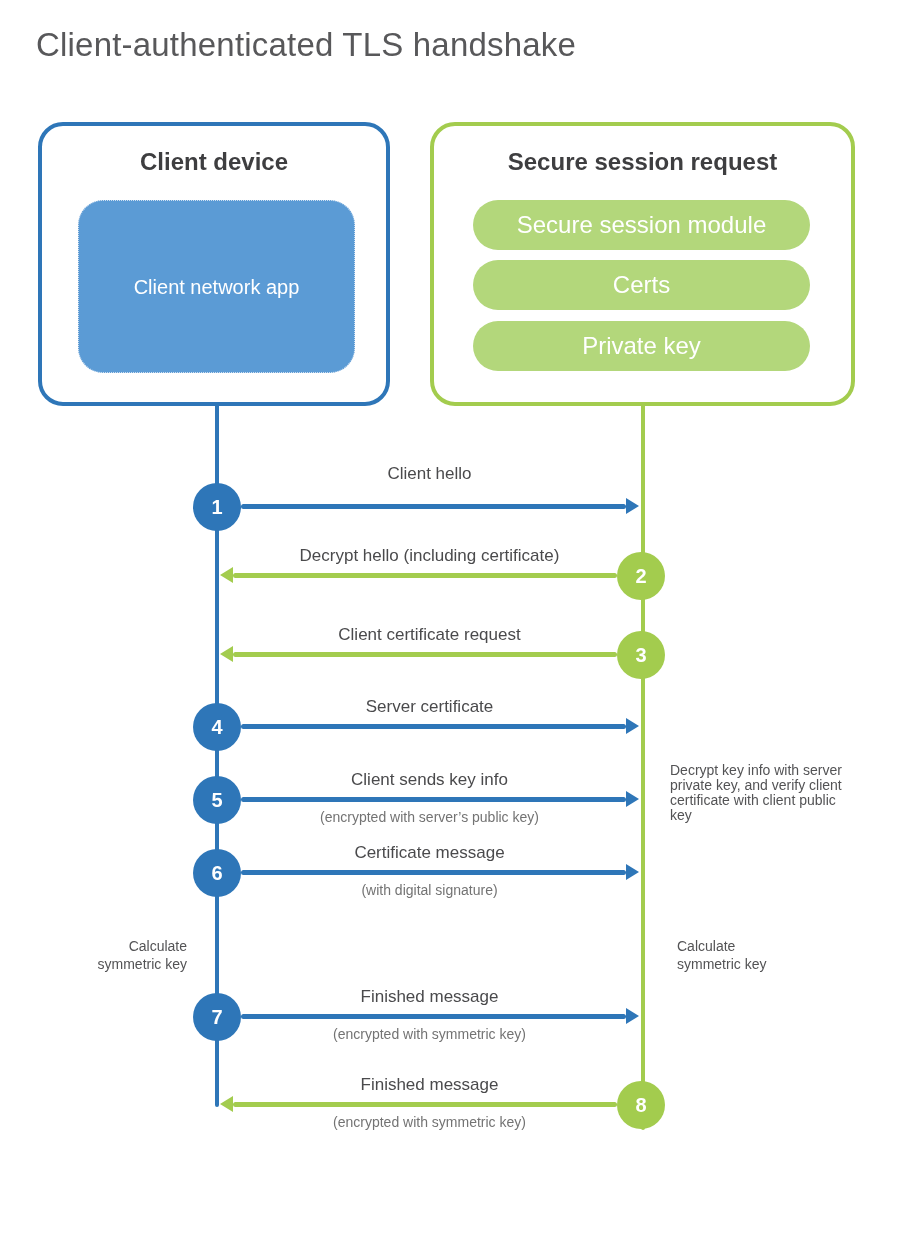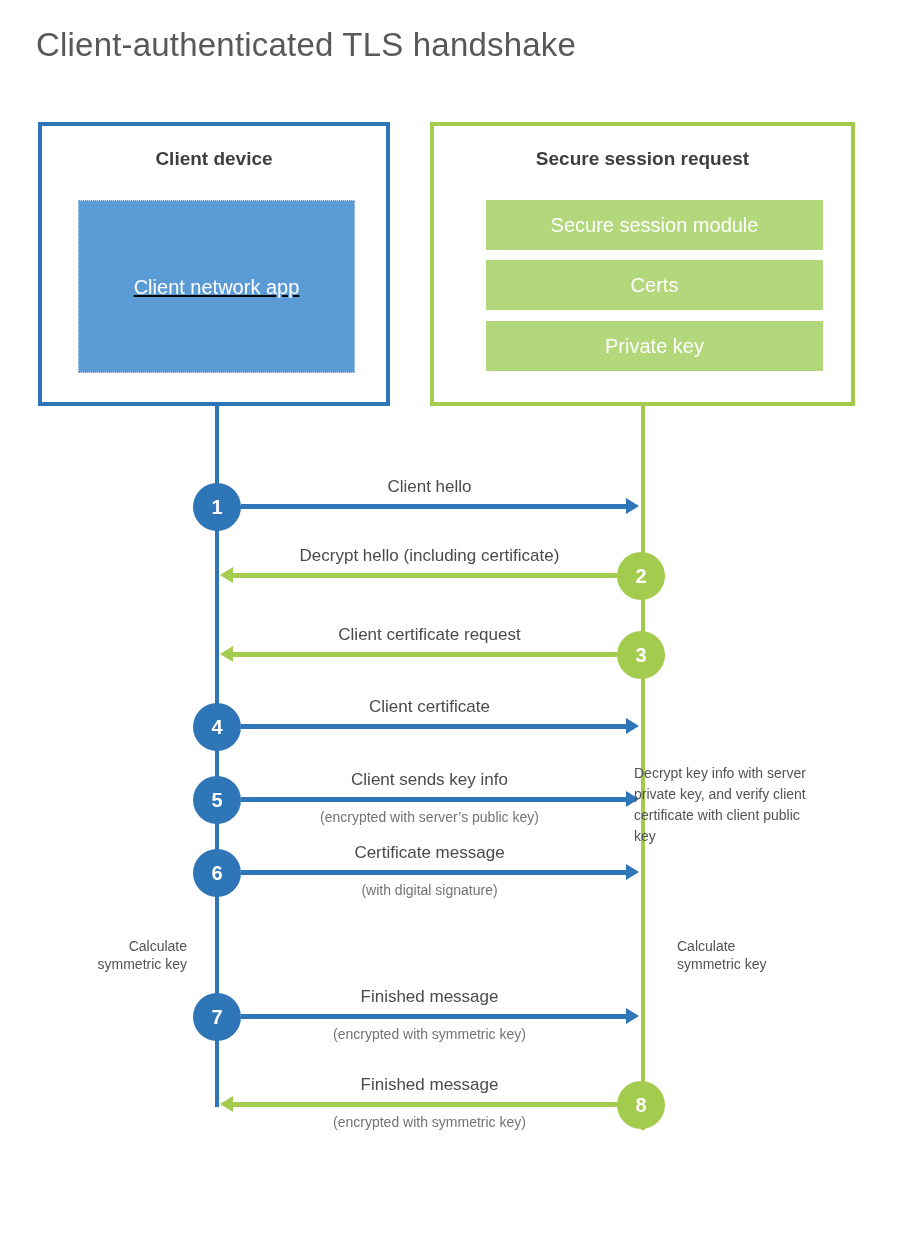--- a/index.html
+++ b/index.html
@@ -1,46 +1,46 @@
 <!DOCTYPE html>
 <html><head>
 <meta charset="utf-8">
 <style>
-  * { margin:0; padding:0; box-sizing:border-box; }
+  * { margin:0; padding:0; box-sizing:border-box;border-radius:25px; }
   html,body { background:#fff; }
   body { font-family:"Liberation Sans","DejaVu Sans",sans-serif; }
   .canvas { position:relative; width:900px; height:1256px; background:#fff; overflow:hidden; }
 
   .page-title {
     position:absolute; left:36px; top:26px; width:600px;
     font-size:33px; font-weight:300; color:#58585a; letter-spacing:0.2px;
   }
 
   
   .actor-box { position:absolute; top:122px; height:284px; background:#fff; }
   .client-box { left:38px; width:352px; border:4px solid #2E76B8; }
   .server-box { left:430px; width:425px; border:4px solid #A3CC4E; }
   .actor-title {
     position:absolute; left:0; right:0; top:22px; text-align:center;
-    font-size:19px; font-weight:700; color:#3e3e40;
+    font-size:24px; font-weight:700; color:#3e3e40;
   }
 
   .app-box {
     position:absolute; left:36px; top:74px; width:277px; height:173px;
     background:#5B9BD5; border:1px dotted #cfe0f2;
-    display:flex; align-items:center; justify-content:center;text-decoration:underline;
+    display:flex; align-items:center; justify-content:center;
   }
   .app-box .app-label {
     width:180px; text-align:center; color:#ffffff; font-size:20px; line-height:28px;
   }
 
   .module-bar {
     position:absolute; left:39px; width:337px; height:50px; background:#B3D77B;
     display:flex; align-items:center; justify-content:center;
-    color:#ffffff; font-size:20px;margin-left:13px;
+    color:#ffffff; font-size:24px;
   }
   .bar-1 { top:74px; } .bar-2 { top:134px;text-align:right; } .bar-3 { top:195px; }
 
   
   .lifeline { position:absolute; width:4px; }
   .lifeline.blue  { left:215px; top:404px; height:703px; background:#2E76B8; }
   .lifeline.green { left:641px; top:404px; height:726px; background:#A3CC4E; }
 
   
   .arrow { position:absolute; height:5px; }
@@ -73,21 +73,21 @@
   }
   .msg-sub {
     position:absolute; left:219px; width:421px; text-align:center;
     font-size:14px; color:#737373;
   }
 
   
   .note {
     position:absolute; font-size:14px; line-height:17px; color:#535355;
   }
-  .note-decrypt { left:634px; top:763px; width:172px; text-align:left; line-height:21px; }
+  .note-decrypt { left:670px; top:763px; width:172px; text-align:left; line-height:15px; }
   .note-calc-left  { left:72px;  top:937px; width:115px; text-align:right; line-height:18px; }
   .note-calc-right { left:677px; top:937px; width:120px; text-align:left;  line-height:18px; }
 </style>
 </head>
 <body>
 
 <div class="canvas">
 
   <div class="page-title">Client-authenticated TLS handshake</div>
 
@@ -101,33 +101,33 @@
   <div class="actor-box server-box">
     <div class="actor-title">Secure session request</div>
     <div class="module-bar bar-1">Secure session module</div>
     <div class="module-bar bar-2">Certs</div>
     <div class="module-bar bar-3">Private key</div>
   </div>
 
   <div class="lifeline blue"></div>
   <div class="lifeline green"></div>
 
-  <div class="msg-label" style="top:477px">Client hello</div>
+  <div class="msg-label" style="top:464px">Client hello</div>
   <div class="arrow blue right" style="top:504px; left:241px; width:385px"></div>
   <div class="circle blue" style="left:193px; top:483px">1</div>
 
   <div class="msg-label" style="top:546px">Decrypt hello (including certificate)</div>
   <div class="arrow green left" style="top:573px; left:233px; width:384px"></div>
   <div class="circle green" style="left:617px; top:552px">2</div>
 
   <div class="msg-label" style="top:625px">Client certificate request</div>
   <div class="arrow green left" style="top:652px; left:233px; width:384px"></div>
   <div class="circle green" style="left:617px; top:631px">3</div>
 
-  <div class="msg-label" style="top:697px">Client certificate</div>
+  <div class="msg-label" style="top:697px">Server certificate</div>
   <div class="arrow blue right" style="top:724px; left:241px; width:385px"></div>
   <div class="circle blue" style="left:193px; top:703px">4</div>
 
   <div class="msg-label" style="top:770px">Client sends key info</div>
   <div class="arrow blue right" style="top:797px; left:241px; width:385px"></div>
   <div class="msg-sub" style="top:809px">(encrypted with server’s public key)</div>
   <div class="circle blue" style="left:193px; top:776px">5</div>
 
   <div class="msg-label" style="top:843px">Certificate message</div>
   <div class="arrow blue right" style="top:870px; left:241px; width:385px"></div>

